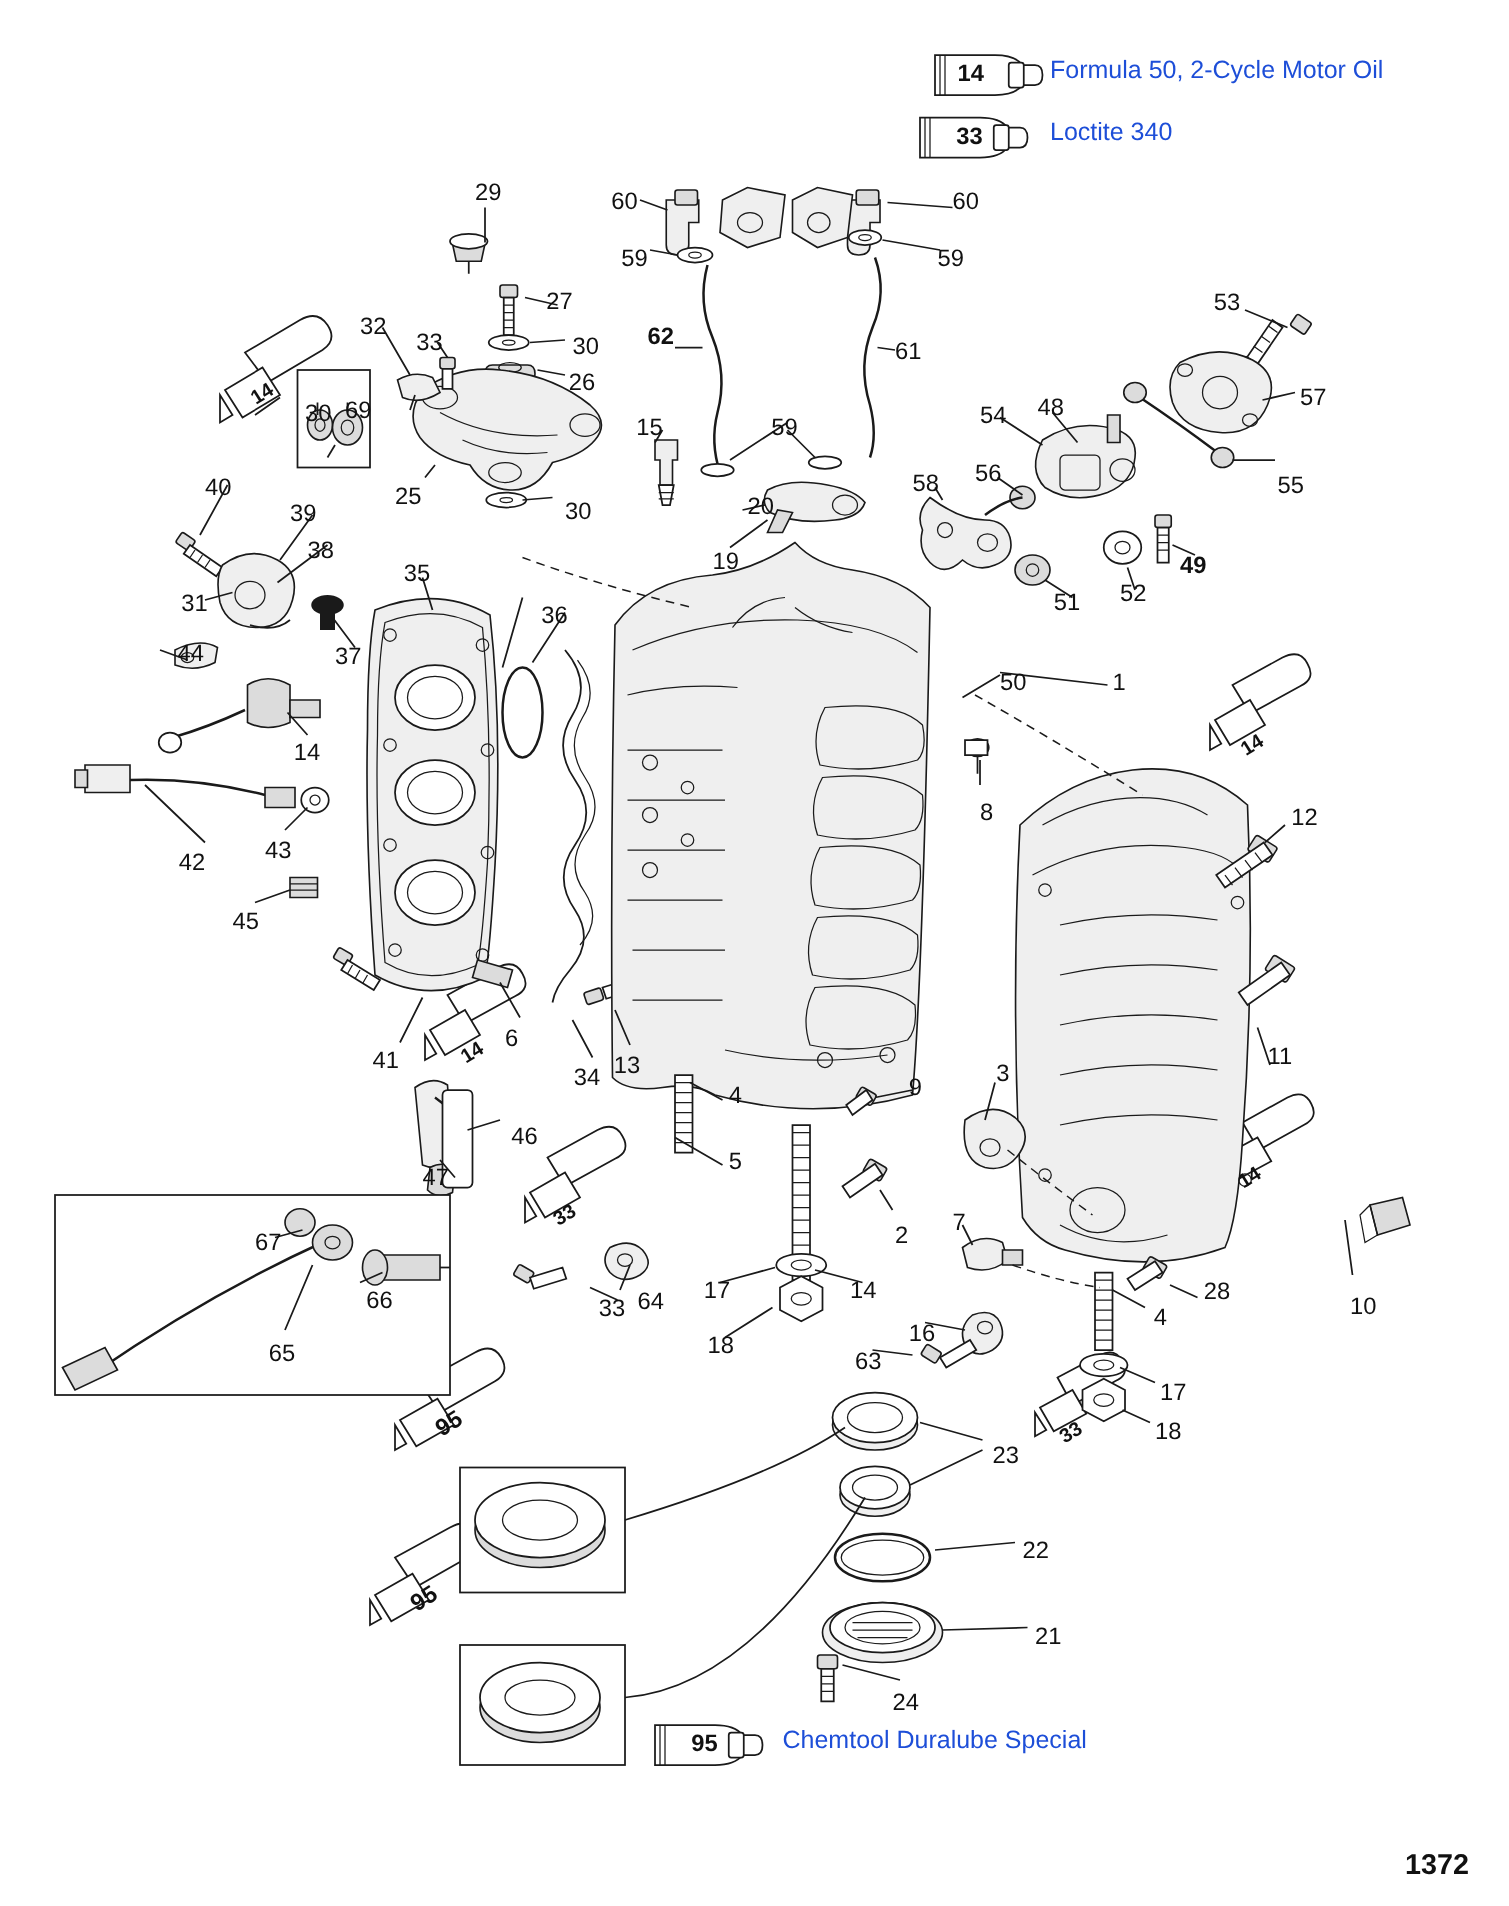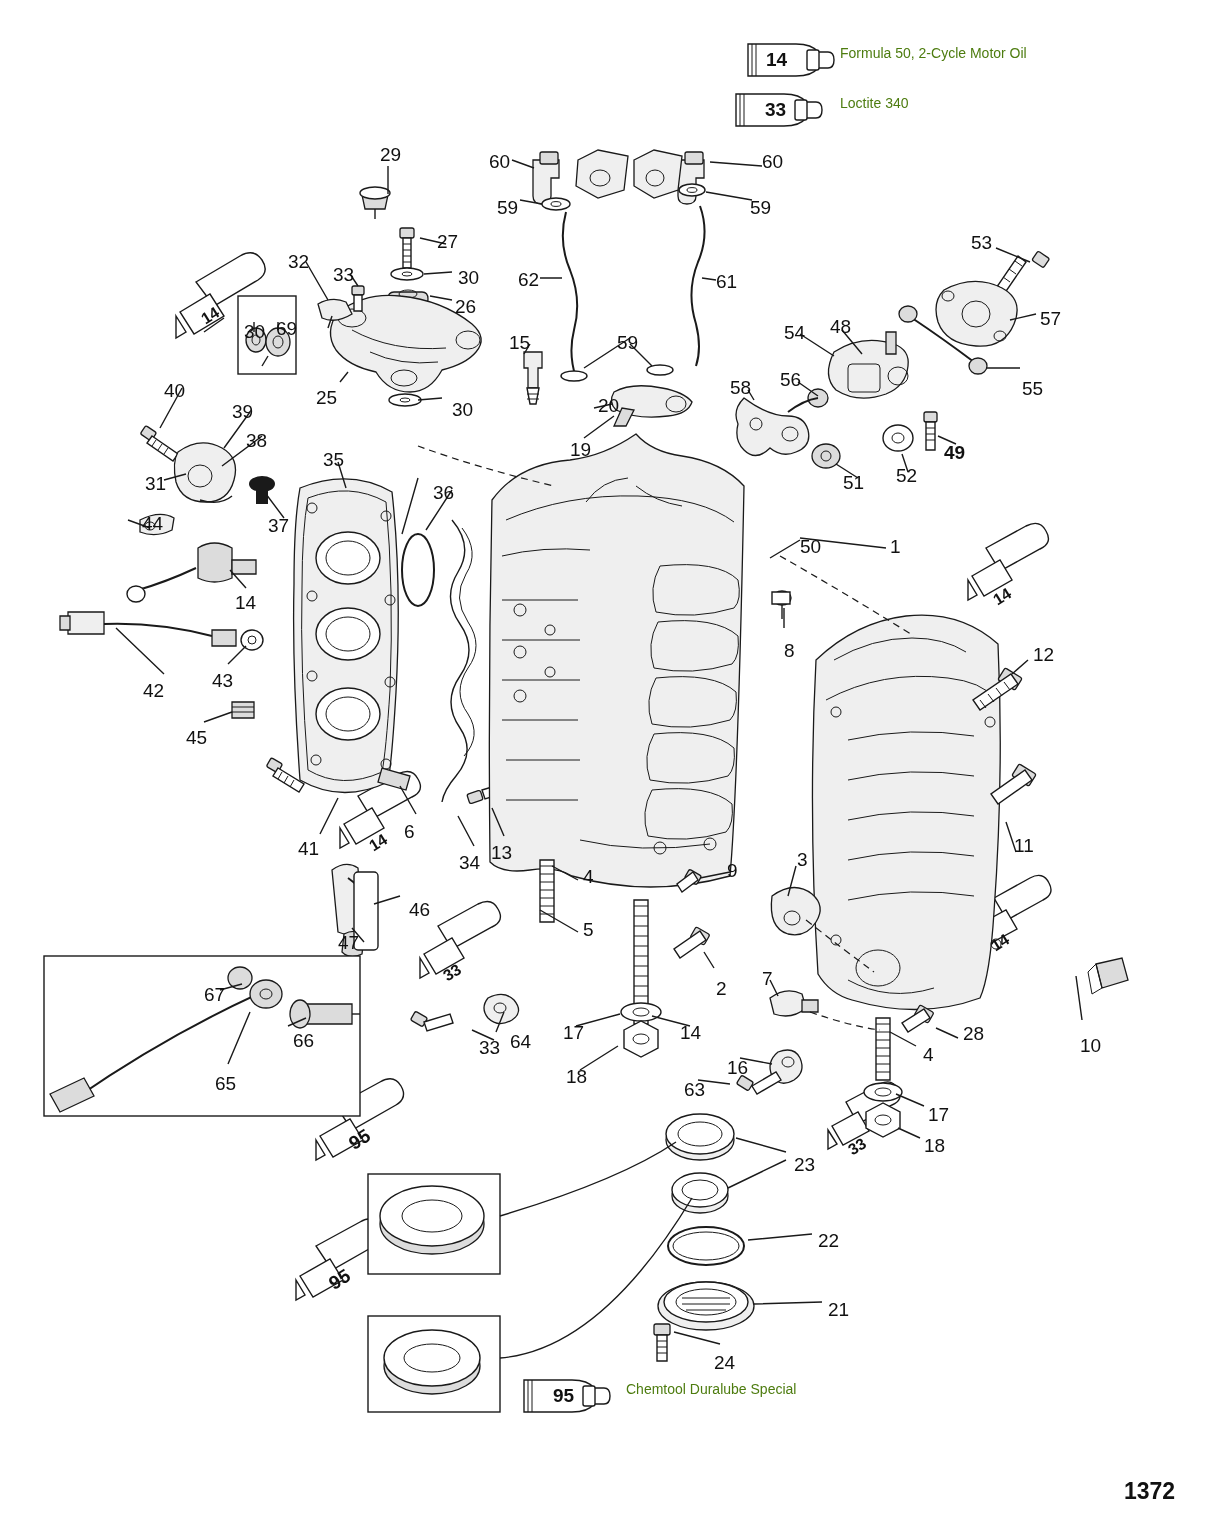--- a/index.html
+++ b/index.html
@@ -21,22 +21,22 @@
   .callout {
     position: absolute;
     font-size: 19px;
     font-weight: 400;
     color: #111111;
     white-space: nowrap;
     line-height: 1;
   }
   .legend-text {
     position: absolute;
-    font-size: 14px;
-    color: #4d7c0f;
+    font-size: 20px;
+    color: #1d4ed8;
     white-space: nowrap;
     text-align: center;
   }
   .page-num {
     position: absolute;
     font-size: 23px;
     font-weight: 600;
     color: #111111;
   }
   svg.art {
@@ -580,21 +580,21 @@
   <div class="callout" style="left:380px; top:145px;">29</div>
   <div class="callout" style="left:489px; top:152px;">60</div>
   <div class="callout" style="left:762px; top:152px;">60</div>
   <div class="callout" style="left:497px; top:198px;">59</div>
   <div class="callout" style="left:750px; top:198px;">59</div>
   <div class="callout" style="left:437px; top:232px;">27</div>
   <div class="callout" style="left:971px; top:233px;">53</div>
   <div class="callout" style="left:288px; top:252px;">32</div>
   <div class="callout" style="left:333px; top:265px;">33</div>
   <div class="callout" style="left:458px; top:268px;">30</div>
-  <div class="callout" style="left:518px; top:270px;">62</div>
+  <div class="callout" style="left:518px; top:260px;font-weight:bold;">62</div>
   <div class="callout" style="left:716px; top:272px;">61</div>
   <div class="callout" style="left:455px; top:297px;">26</div>
   <div class="callout" style="left:1040px; top:309px;">57</div>
 
   <div class="callout" style="left:244px; top:322px;">30</div>
   <div class="callout" style="left:276px; top:319px;">69</div>
   <div class="callout" style="left:509px; top:333px;">15</div>
   <div class="callout" style="left:617px; top:333px;">59</div>
   <div class="callout" style="left:784px; top:323px;">54</div>
   <div class="callout" style="left:830px; top:317px;">48</div>

